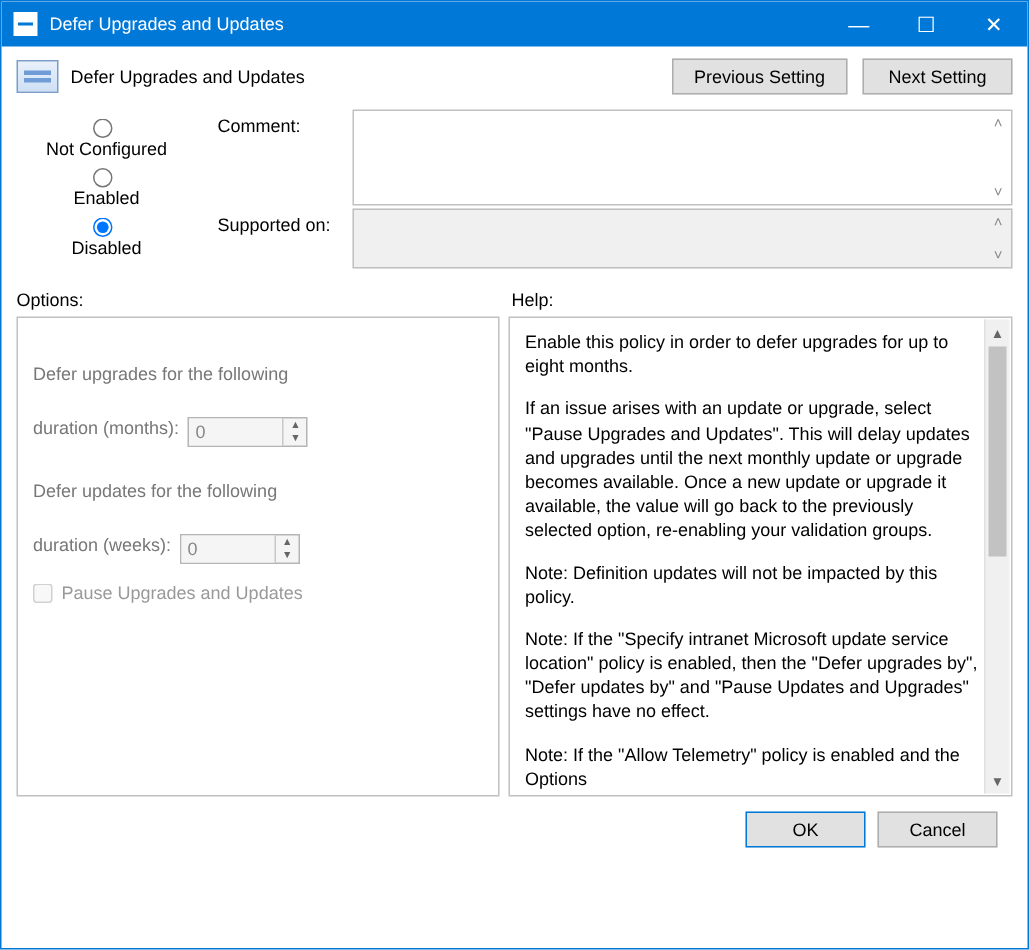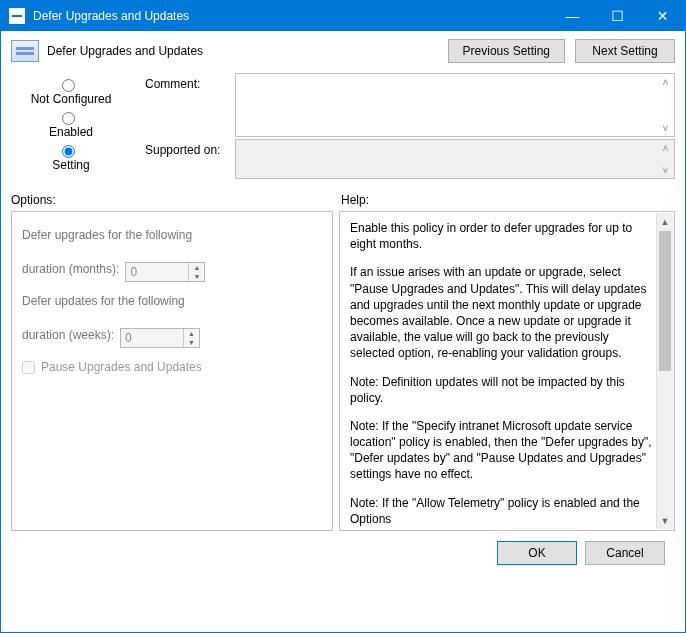--- a/index.html
+++ b/index.html
@@ -119,21 +119,21 @@
     position:absolute; left:0; right:0; height:17px;
     display:flex; align-items:center; justify-content:center;
     font-size:9px; color:#666;
   }
   .panel.help .help-scroll .up { top:0; }
   .panel.help .help-scroll .down { bottom:0; }
   .panel.help .help-scroll .thumb {
     position:absolute; left:2px; right:2px; top:18px; height:140px;
     background:#c2c2c2;
   }
-  .opt-line { margin:8px 0; color:#777; }
+  .opt-line { margin:22px 0; color:#777; }
   .spin-row { display:flex; align-items:flex-start; margin:20px 0 12px 0; }
   .spin-row .slabel { color:#777; margin-right:6px; }
   .spinner {
     display:inline-flex; align-items:stretch; border:1px solid #b5b5b5;
     height:20px; background:#f5f5f5;
   }
   .spinner input {
     width:62px; border:none; padding:0 4px; font-size:12px; background:#f5f5f5; color:#888;
   }
   .spinner .arrows { width:16px; display:flex; flex-direction:column; border-left:1px solid #c8c8c8;}
@@ -177,21 +177,21 @@
         <label class="radio-row">
           <input type="radio" name="state" style="">
           <span>Not Configured</span>
         </label>
         <label class="radio-row">
           <input type="radio" name="state" style="">
           <span>Enabled</span>
         </label>
         <label class="radio-row">
           <input type="radio" name="state" checked="" style="">
-          <span>Setting</span>
+          <span>Disabled</span>
         </label>
       </div>
     </div>
     <div class="top-right">
       <div class="cm-row">
         <div class="lbl">Comment:</div>
         <div class="scrollbox comment" style="flex:1">
           <div class="sb-arrow" style="top:1px">˄</div>
           <div class="sb-arrow" style="bottom:1px">˅</div>
         </div>

